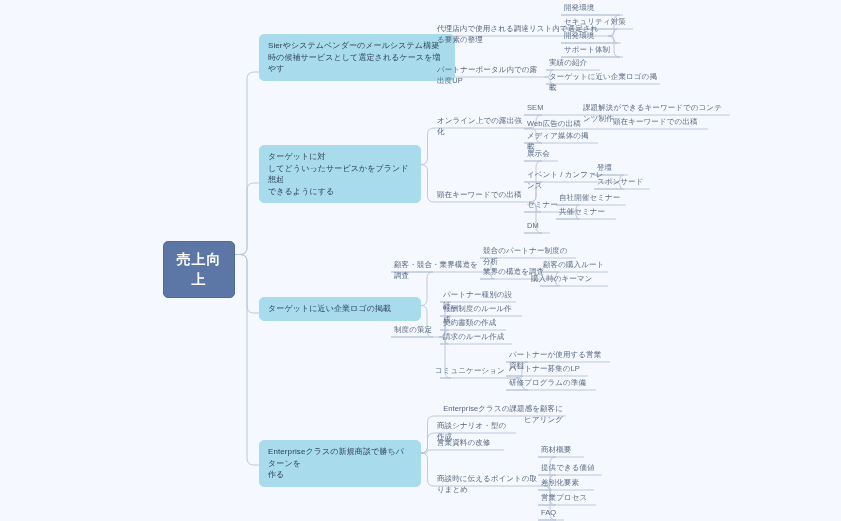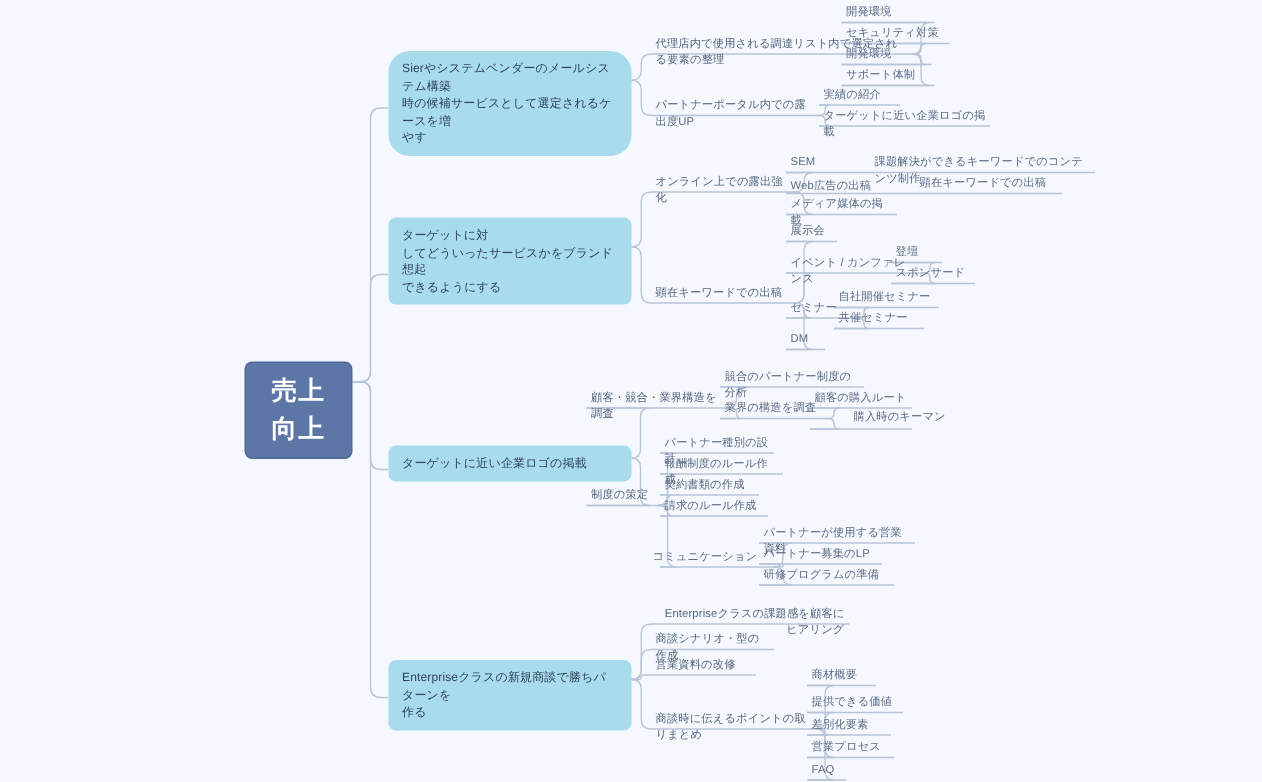--- a/index.html
+++ b/index.html
@@ -34,21 +34,21 @@
     color: #3b4a63;
     white-space: pre-line;
     letter-spacing: 0.1px;
   }
   
   .node.root {
     background: #5c77a5;
     color: #ffffff;
     border: 1px solid #4f6a99;
     border-radius: 5px;
-    font-size: 17px;
+    font-size: 14px;
     font-weight: bold;
     letter-spacing: 1px;
     padding: 7px 12px;
     text-align: center;
   }
   
   .node.lvl1 {
     background: #a8dcec;
     border: 1px solid #a8dcec;
     border-radius: 5px;
@@ -162,21 +162,21 @@
       <path d="M538,475 L602,475" fill="none" stroke="#b9c4d8" stroke-width="0.9"></path>
       <path d="M544,486 L548,486 Q550,486 550,488 L550,488 Q550,490 552,490 L538,490" fill="none" stroke="#b9c4d8" stroke-width="0.9"></path>
       <path d="M538,490 L594,490" fill="none" stroke="#b9c4d8" stroke-width="0.9"></path>
       <path d="M544,486 L544,486 Q550,486 550,492 L550,499 Q550,505 556,505 L538,505" fill="none" stroke="#b9c4d8" stroke-width="0.9"></path>
       <path d="M538,505 L596,505" fill="none" stroke="#b9c4d8" stroke-width="0.9"></path>
       <path d="M544,486 L544,486 Q550,486 550,492 L550,514 Q550,520 556,520 L538,520" fill="none" stroke="#b9c4d8" stroke-width="0.9"></path>
       <path d="M538,520 L564,520" fill="none" stroke="#b9c4d8" stroke-width="0.9"></path>
     </svg>
   <div id="node-layer">
       <div class="node root" style="left: 163px; top: 241px; width: 72px;">売上向上</div>
-      <div class="node lvl1" style="left: 259px; top: 34px; width: 162px; border-radius: 14px;">Sierやシステムベンダーのメールシステム構築
+      <div class="node lvl1" style="left: 259px; top: 34px; width: 196px;">Sierやシステムベンダーのメールシステム構築
 時の候補サービスとして選定されるケースを増
 やす</div>
       <div class="node lvl2" style="left: 434px; top: 24px; width: 174px;">代理店内で使用される調達リスト内で選定される要素の整理</div>
       <div class="node lvl3" style="left: 561px; top: 3px; width: 62px;">開発環境</div>
       <div class="node lvl3" style="left: 561px; top: 17px; width: 72px;">セキュリティ対策</div>
       <div class="node lvl3" style="left: 561px; top: 31px; width: 60px;">開発環境</div>
       <div class="node lvl3" style="left: 561px; top: 45px; width: 62px;">サポート体制</div>
       <div class="node lvl2" style="left: 434px; top: 65px; width: 110px;">パートナーポータル内での露出度UP</div>
       <div class="node lvl3" style="left: 546px; top: 58px; width: 54px;">実績の紹介</div>
       <div class="node lvl3" style="left: 546px; top: 72px; width: 114px;">ターゲットに近い企業ロゴの掲載</div>
@@ -196,21 +196,21 @@
       <div class="node lvl4" style="left: 594px; top: 177px; width: 56px;">スポンサード</div>
       <div class="node lvl3" style="left: 524px; top: 200px; width: 46px;">セミナー</div>
       <div class="node lvl4" style="left: 556px; top: 193px; width: 70px;">自社開催セミナー</div>
       <div class="node lvl4" style="left: 556px; top: 207px; width: 60px;">共催セミナー</div>
       <div class="node lvl3" style="left: 524px; top: 221px; width: 26px;">DM</div>
       <div class="node lvl1" style="left: 259px; top: 297px; width: 162px;">ターゲットに近い企業ロゴの掲載</div>
       <div class="node lvl2" style="left: 391px; top: 260px; width: 94px;">顧客・競合・業界構造を調査</div>
       <div class="node lvl3" style="left: 480px; top: 246px; width: 96px;">競合のパートナー制度の分析</div>
       <div class="node lvl3" style="left: 480px; top: 267px; width: 70px;">業界の構造を調査</div>
       <div class="node lvl4" style="left: 540px; top: 260px; width: 68px;">顧客の購入ルート</div>
-      <div class="node lvl4" style="left: 566px; top: 274px; width: 68px; font-family: Liberation Mono, monospace;">購入時のキーマン</div>
+      <div class="node lvl4" style="left: 528px; top: 274px; width: 68px;">購入時のキーマン</div>
       <div class="node lvl2" style="left: 391px; top: 325px; width: 48px;">制度の策定</div>
       <div class="node lvl3" style="left: 440px; top: 290px; width: 76px;">パートナー種別の設計</div>
       <div class="node lvl3" style="left: 440px; top: 304px; width: 82px;">報酬制度のルール作成</div>
       <div class="node lvl3" style="left: 440px; top: 318px; width: 66px;">契約書類の作成</div>
       <div class="node lvl3" style="left: 440px; top: 332px; width: 72px;">請求のルール作成</div>
       <div class="node lvl3" style="left: 432px; top: 366px; width: 76px;">コミュニケーション</div>
       <div class="node lvl4" style="left: 506px; top: 350px; width: 104px;">パートナーが使用する営業資料</div>
       <div class="node lvl4" style="left: 506px; top: 364px; width: 82px;">パートナー募集のLP</div>
       <div class="node lvl4" style="left: 506px; top: 378px; width: 90px;">研修プログラムの準備</div>
       <div class="node lvl1" style="left: 259px; top: 440px; width: 162px;">Enterpriseクラスの新規商談で勝ちパターンを

